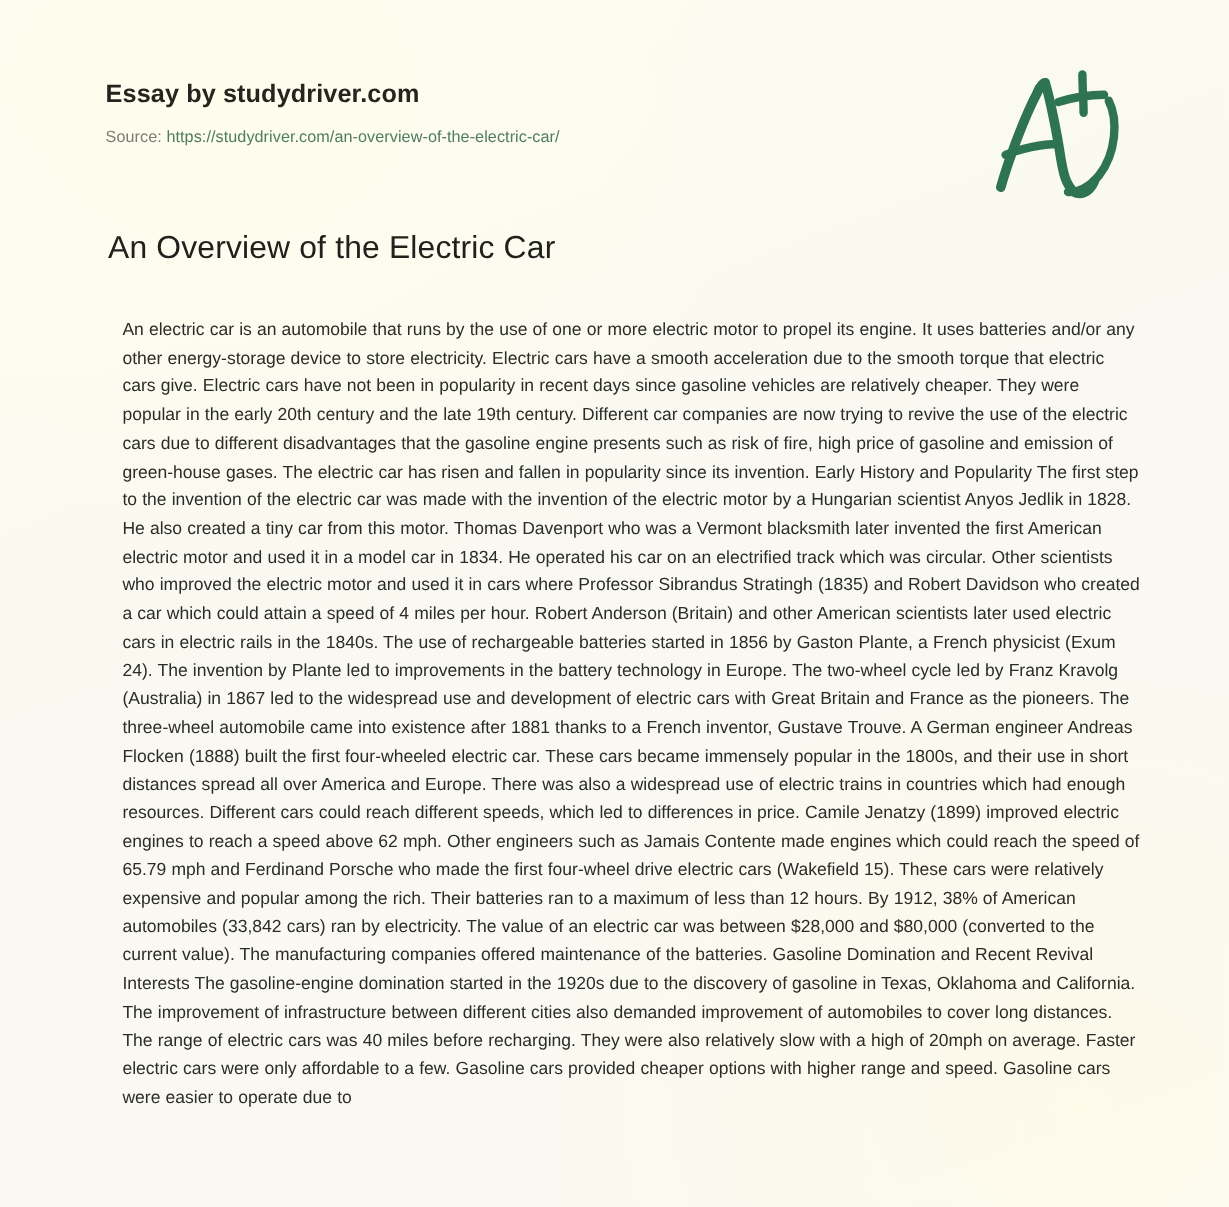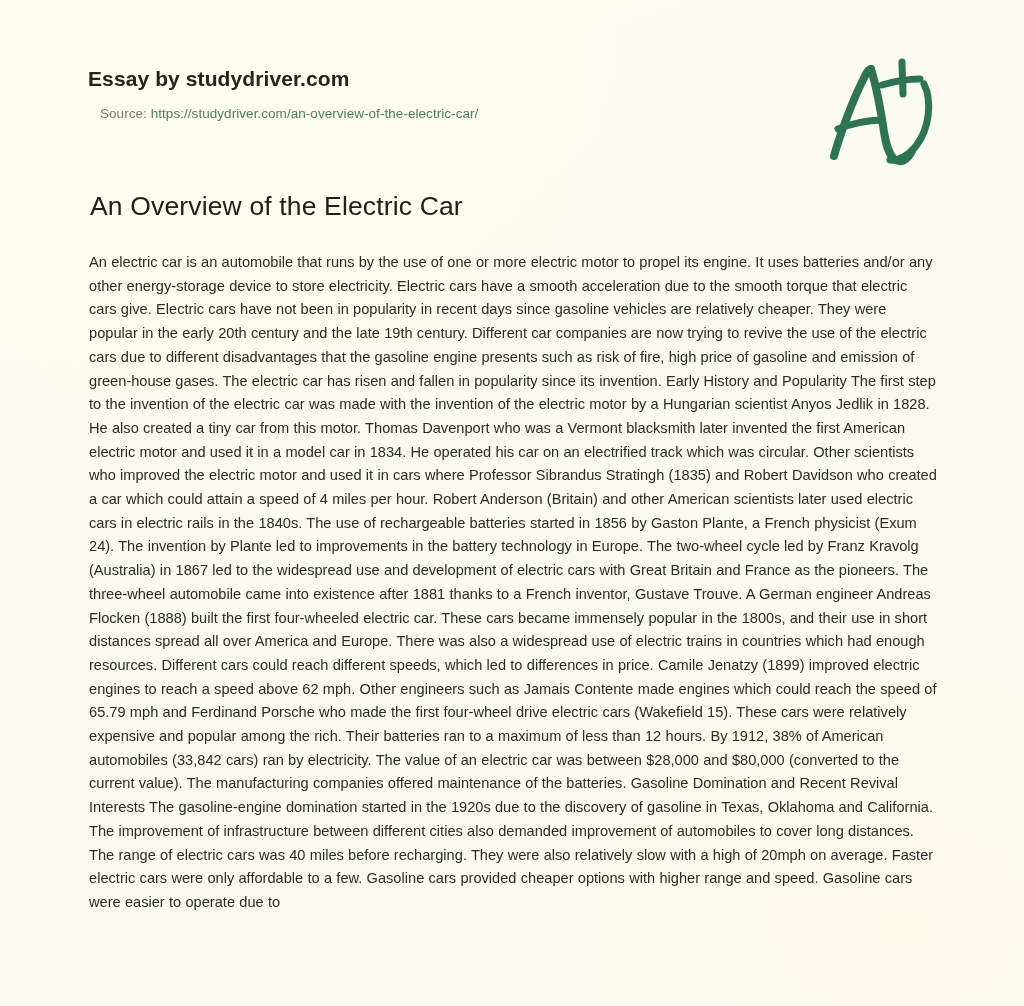--- a/index.html
+++ b/index.html
@@ -43,21 +43,21 @@
   .brand-line {
     font-size: 21px;
     font-weight: bold;
     color: #24251f;
     letter-spacing: 0.1px;
     line-height: 1.2;
     margin: 0;
     white-space: nowrap;
   }
   .source-line {
-    margin: 12px;
+    margin: 0;
     margin-top: 15px;
     font-size: 13.5px;
     color: #7b7b73;
     letter-spacing: 0.05px;
     white-space: nowrap;
   }
   .source-url {
     color: #4e7d5f;
   }
 
@@ -89,21 +89,21 @@
   .body-copy {
     position: absolute;
     left: 89px;
     top: 251px;
     width: 848px;
     font-size: 14.6px;
     line-height: 23.7px;
     color: #2b2c27;
     text-align: left;
     letter-spacing: 0.01px;
-    margin: 0;
+    margin: 13px;
     word-spacing: 0.2px;
   }
 </style>
 </head>
 <body>
 
 <div class="paper-tint"></div>
 
 <div class="page">
 

